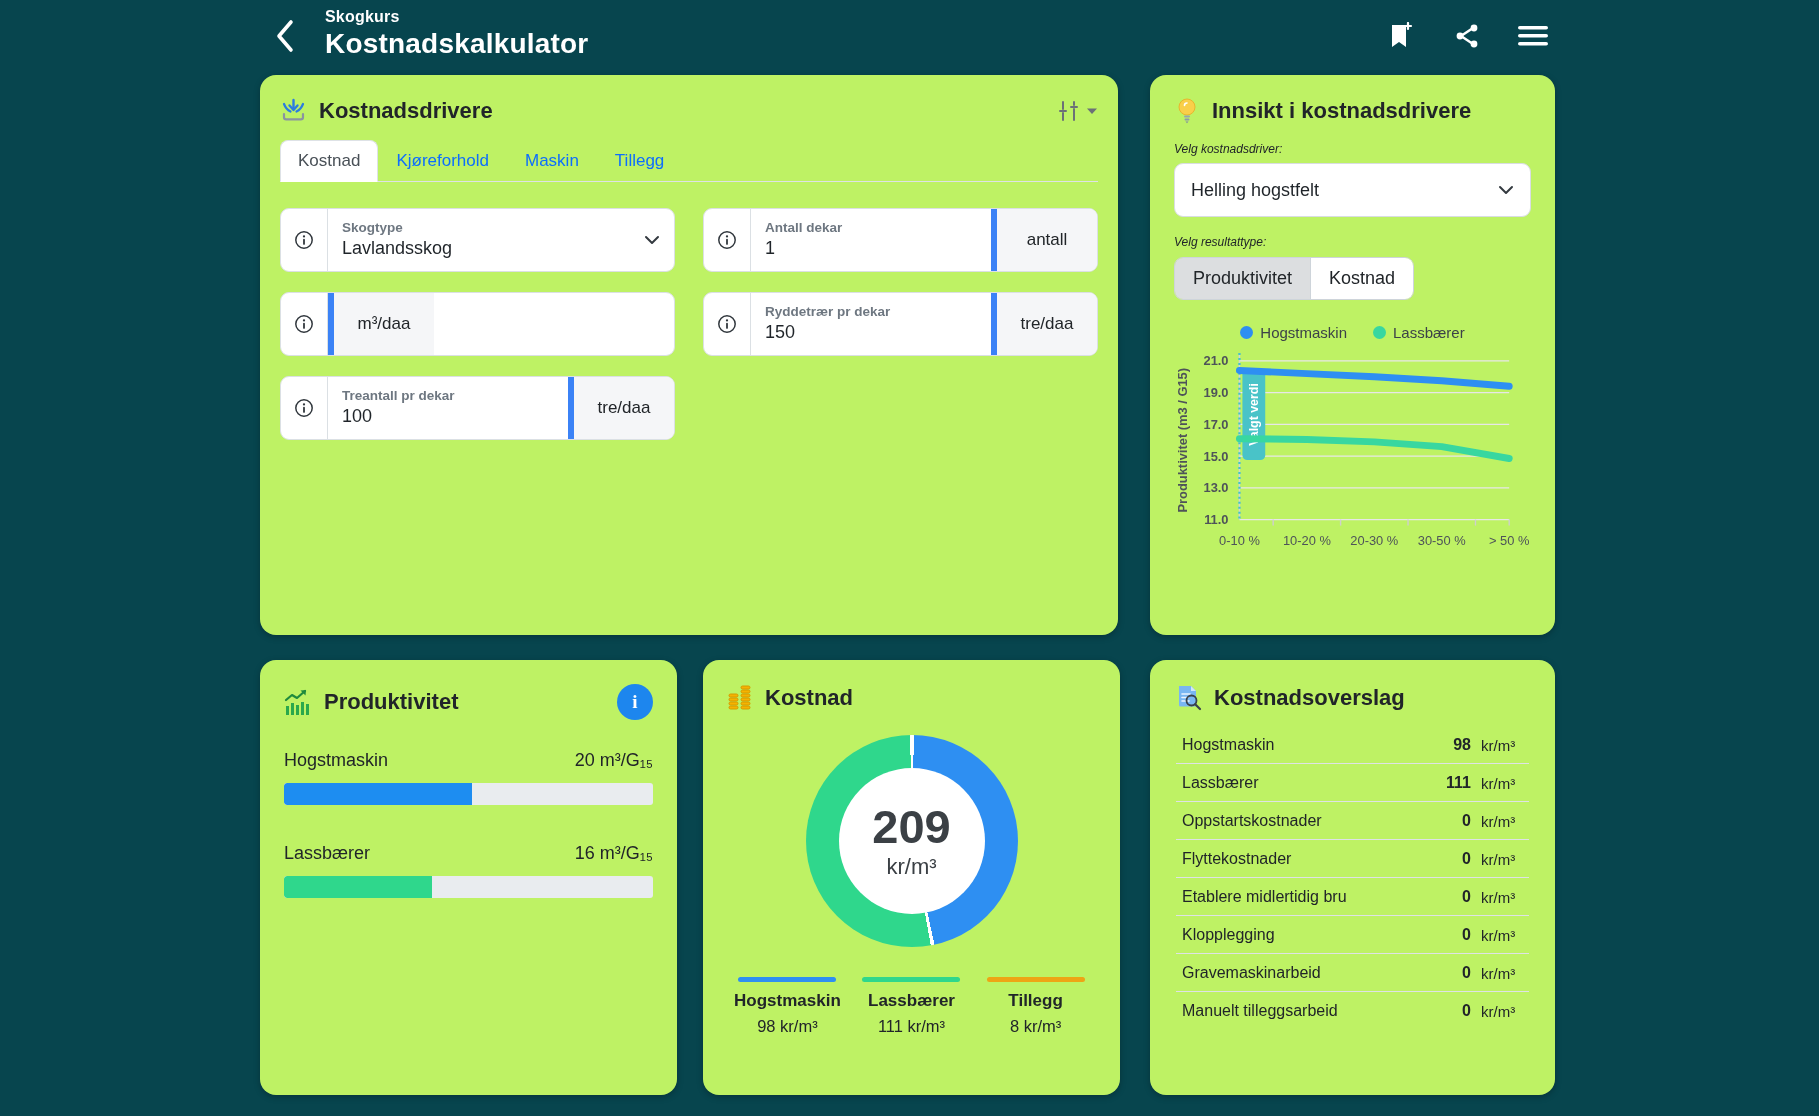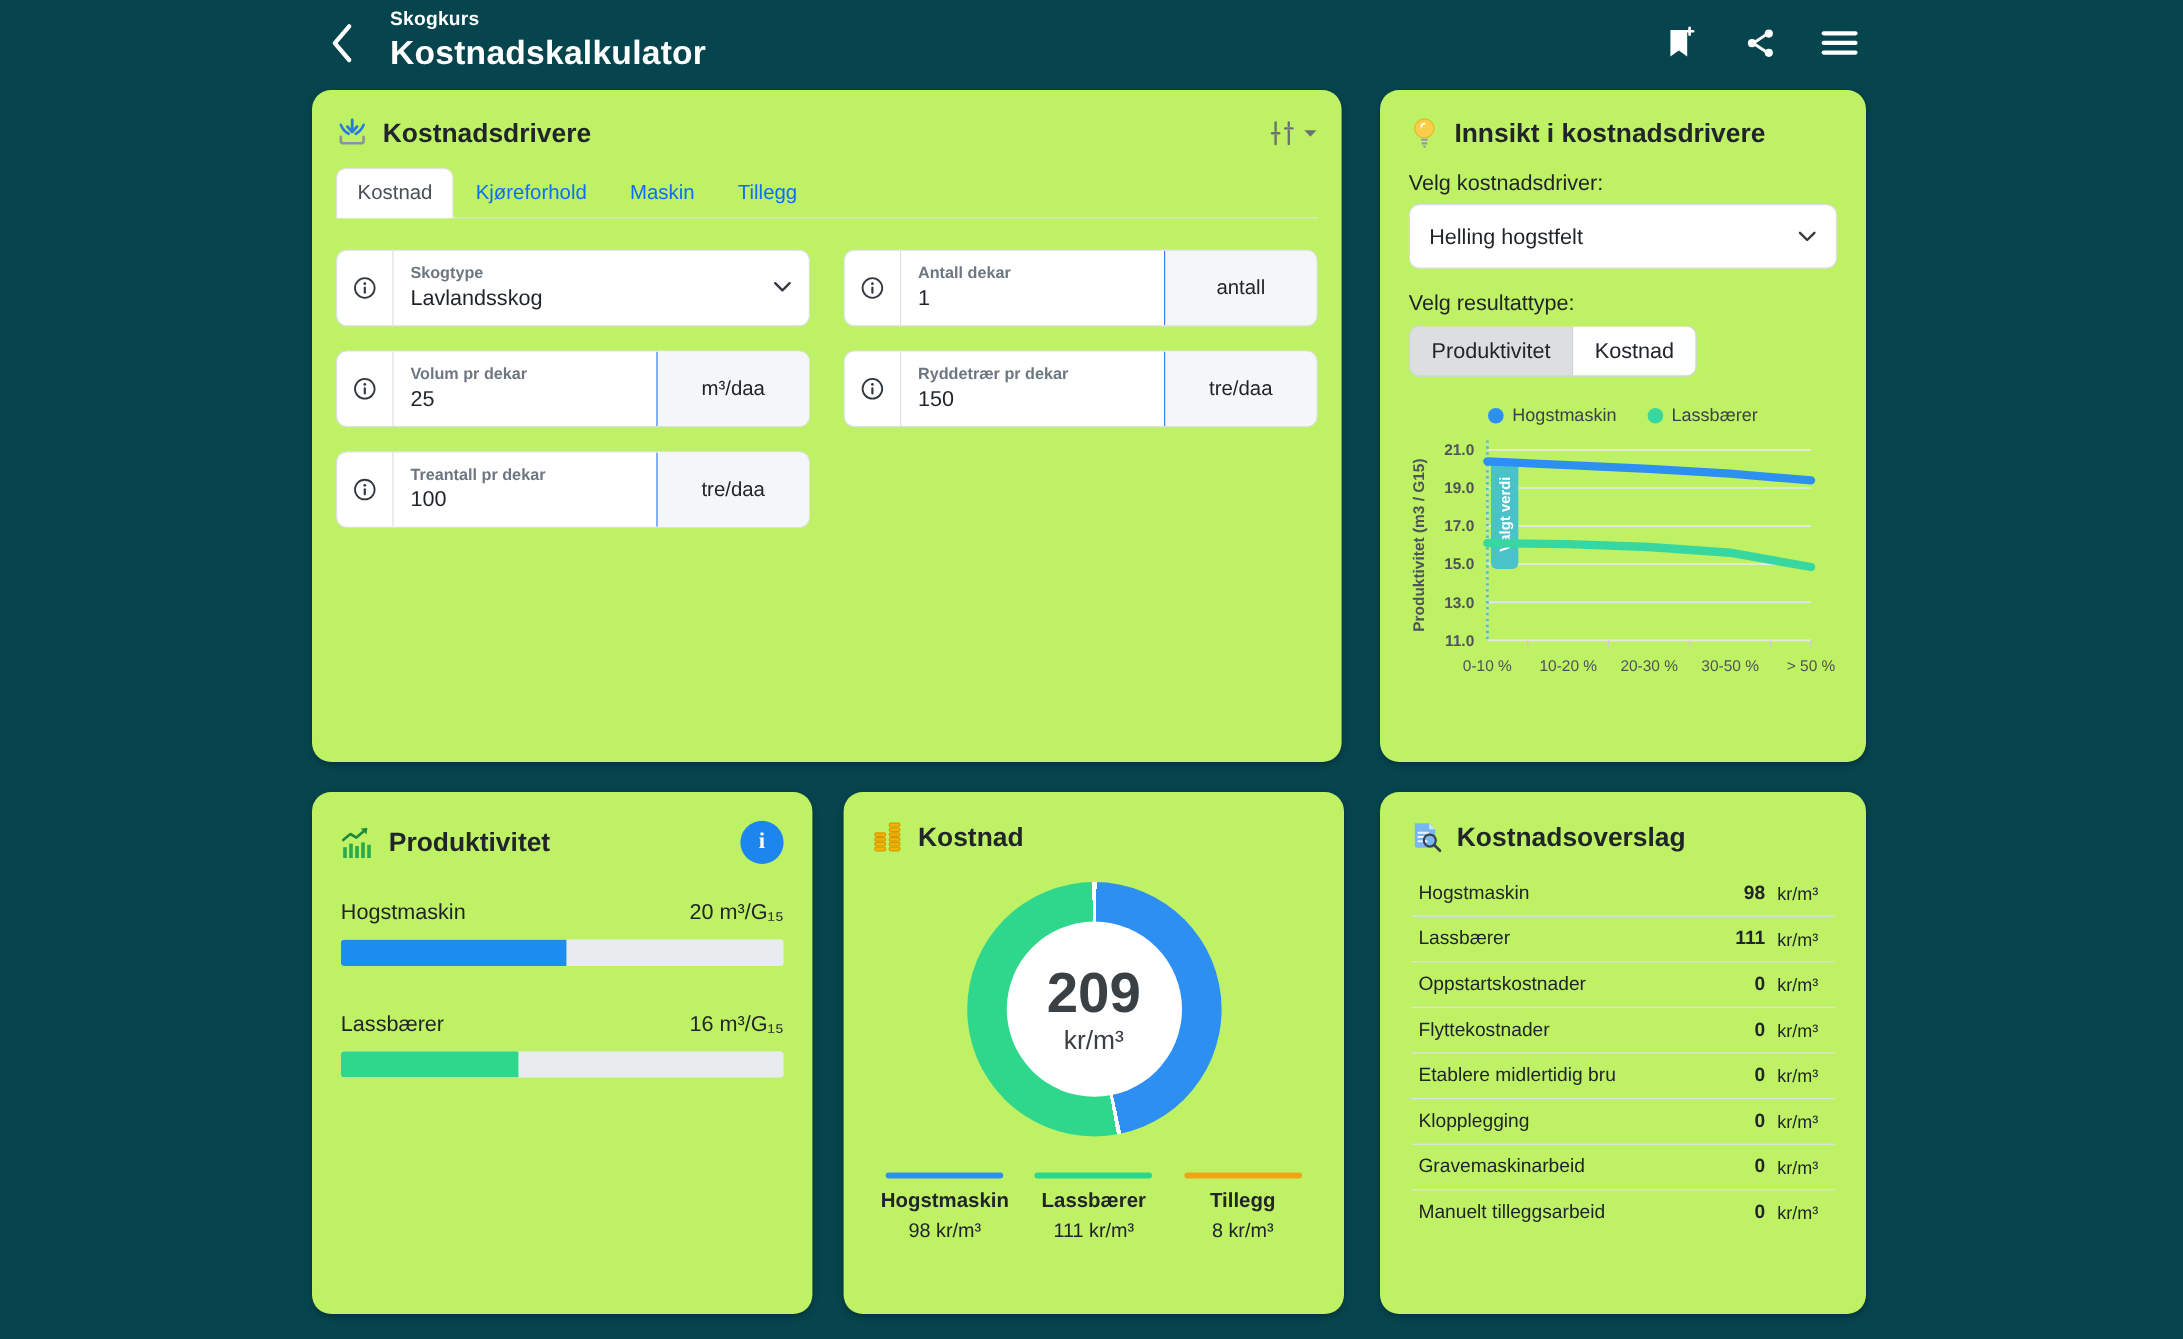--- a/index.html
+++ b/index.html
@@ -29,25 +29,25 @@
   .drivers-menu{margin-left:auto;display:flex;align-items:center;gap:6px;cursor:pointer;}
   .tabs{display:flex;margin-top:16px;border-bottom:1px solid #dee2e6;}
   .tab{font-size:17px;padding:10px 17px;color:#0d6efd;cursor:pointer;border:1px solid transparent;border-radius:8px 8px 0 0;margin-bottom:-1px;}
   .tab.active{color:#495057;background:#fff;border-color:#dee2e6 #dee2e6 #fff;}
   .fields{margin-top:26px;display:grid;grid-template-columns:1fr 1fr;column-gap:28px;row-gap:20px;}
   .field{display:flex;align-items:stretch;border:1px solid #dbe0e4;border-radius:9px;height:62px;background:#fff;overflow:hidden;}
   .field .addon-info{width:46px;display:flex;align-items:center;justify-content:center;border-right:1px solid #dbe0e4;flex:0 0 auto;}
   .field .mid{flex:1;display:flex;flex-direction:column;justify-content:center;padding:4px 14px;min-width:0;position:relative;}
   .field .flabel{font-size:13.5px;color:#6e7781;line-height:1.25;font-weight:bold;}
   .field .fvalue{font-size:18px;color:#1f2429;line-height:1.3;}
-  .field .addon-unit{flex:0 0 auto;min-width:72px;display:flex;align-items:center;justify-content:center;background:#f5f6f8;border-left:1px solid #3b82f6;font-size:17px;color:#212529;padding:0 27px;}
+  .field .addon-unit{flex:0 0 auto;min-width:72px;display:flex;align-items:center;justify-content:center;background:#f5f6f8;border-left:6px solid #3b82f6;font-size:17px;color:#212529;padding:0 14px;}
   .field .chev{position:absolute;right:14px;top:50%;transform:translateY(-50%);}
 
   
-  .ins-label{font-size:18px;color:#212529;margin-top:18px;}
+  .ins-label{font-size:12px;color:#212529;margin-top:18px;font-style:italic;}
   .ins-select{margin-top:7px;height:52px;border:1px solid #d9dde2;border-radius:9px;display:flex;align-items:center;justify-content:space-between;padding:0 16px;font-size:18px;color:#1f2429;cursor:pointer;background:#fff;}
   .btn-group{margin-top:8px;display:inline-flex;border:1px solid #ced4da;border-radius:9px;overflow:hidden;}
   .btn-group .btn{font-size:18px;padding:10px 18px;background:#fff;color:#212529;cursor:pointer;border:none;}
   .btn-group .btn + .btn{border-left:1px solid #ced4da;}
   .btn-group .btn.active{background:#dcdee0;}
   .chart-legend{display:flex;justify-content:center;gap:26px;margin-top:24px;}
   .chart-legend .li{display:flex;align-items:center;gap:7px;font-size:15px;color:#3c4248;font-weight:500;}
   .chart-legend .dot{width:13px;height:13px;border-radius:50%;}
   #insight-chart{display:block;margin-top:4px;}
 
@@ -185,24 +185,20 @@
         <div class="addon-unit">antall</div>
       </div>
 
       <div class="field">
         <div class="addon-info">
           <svg width="20" height="20" viewBox="0 0 20 20">
               <circle cx="10" cy="10" r="8.2" fill="none" stroke="#32383e" stroke-width="1.5"></circle>
               <circle cx="10" cy="6.4" r="1.15" fill="#32383e"></circle>
               <rect x="9.1" y="8.8" width="1.8" height="6" rx="0.9" fill="#32383e"></rect>
             </svg>
-        </div>
-        <div class="mid">
-          <div class="flabel">Volum pr dekar</div>
-          <div class="fvalue">25</div>
         </div>
         <div class="addon-unit">m³/daa</div>
       </div>
 
       <div class="field">
         <div class="addon-info">
           <svg width="20" height="20" viewBox="0 0 20 20">
               <circle cx="10" cy="10" r="8.2" fill="none" stroke="#32383e" stroke-width="1.5"></circle>
               <circle cx="10" cy="6.4" r="1.15" fill="#32383e"></circle>
               <rect x="9.1" y="8.8" width="1.8" height="6" rx="0.9" fill="#32383e"></rect>

